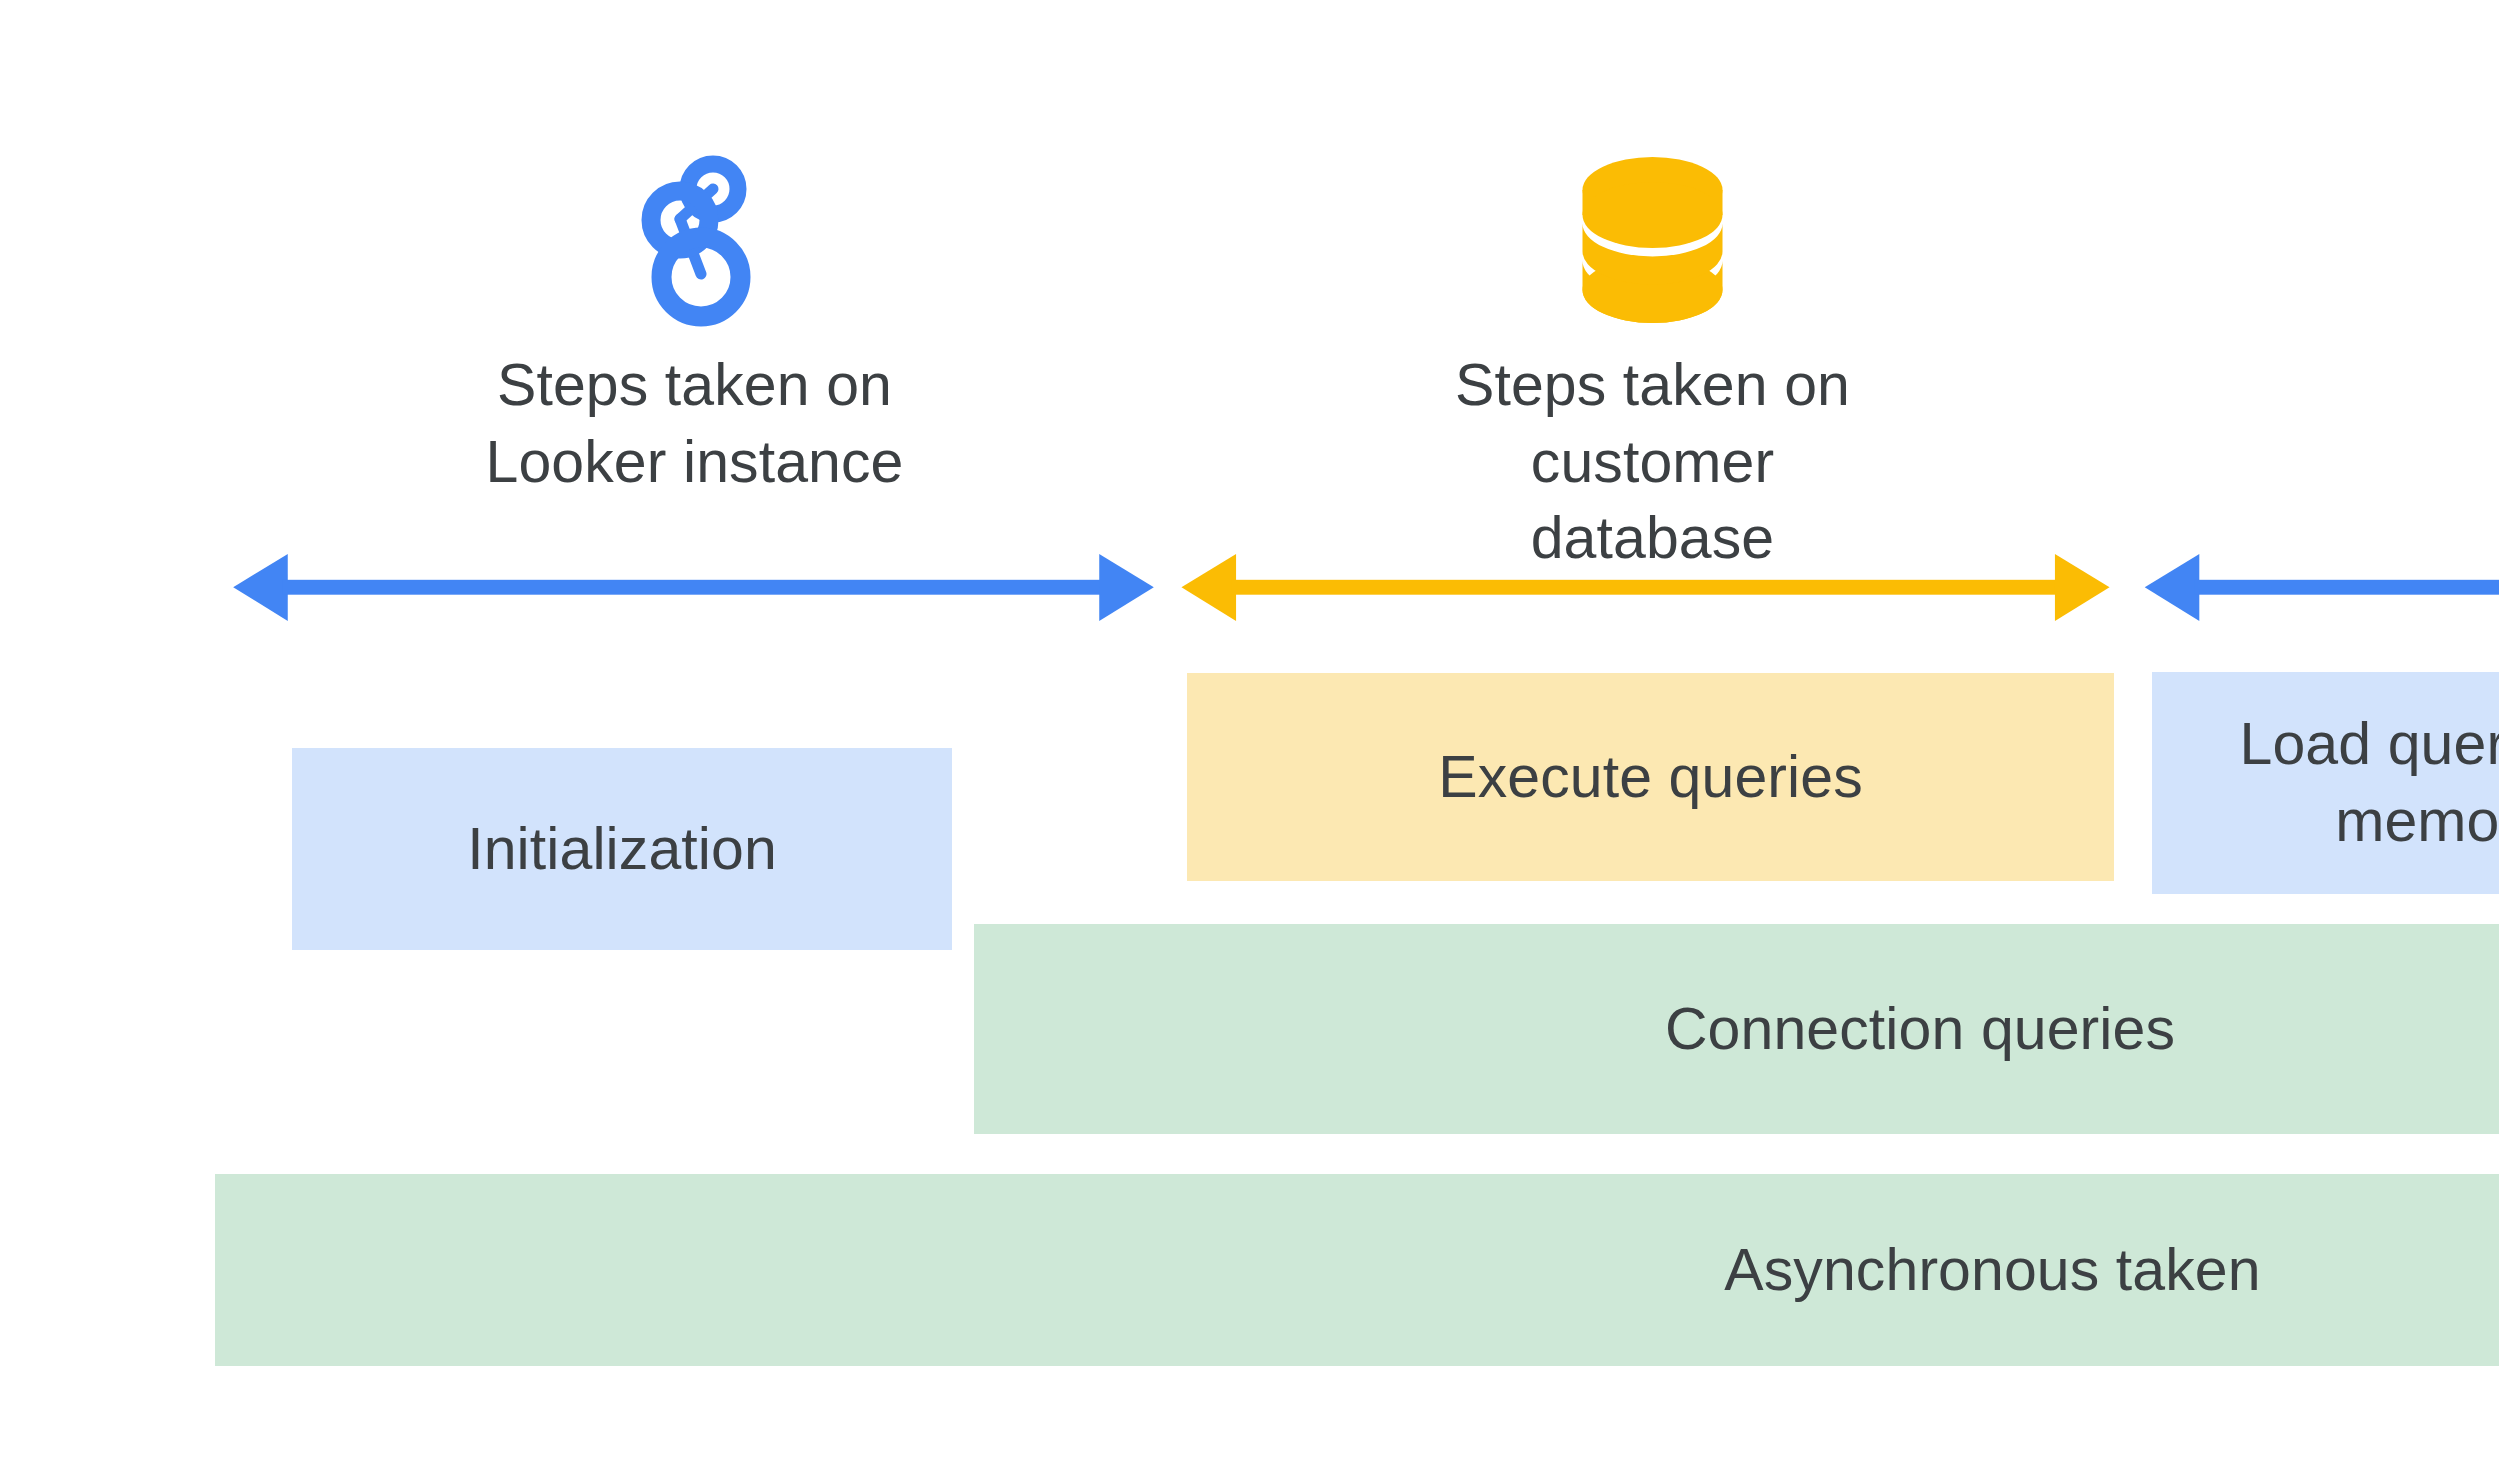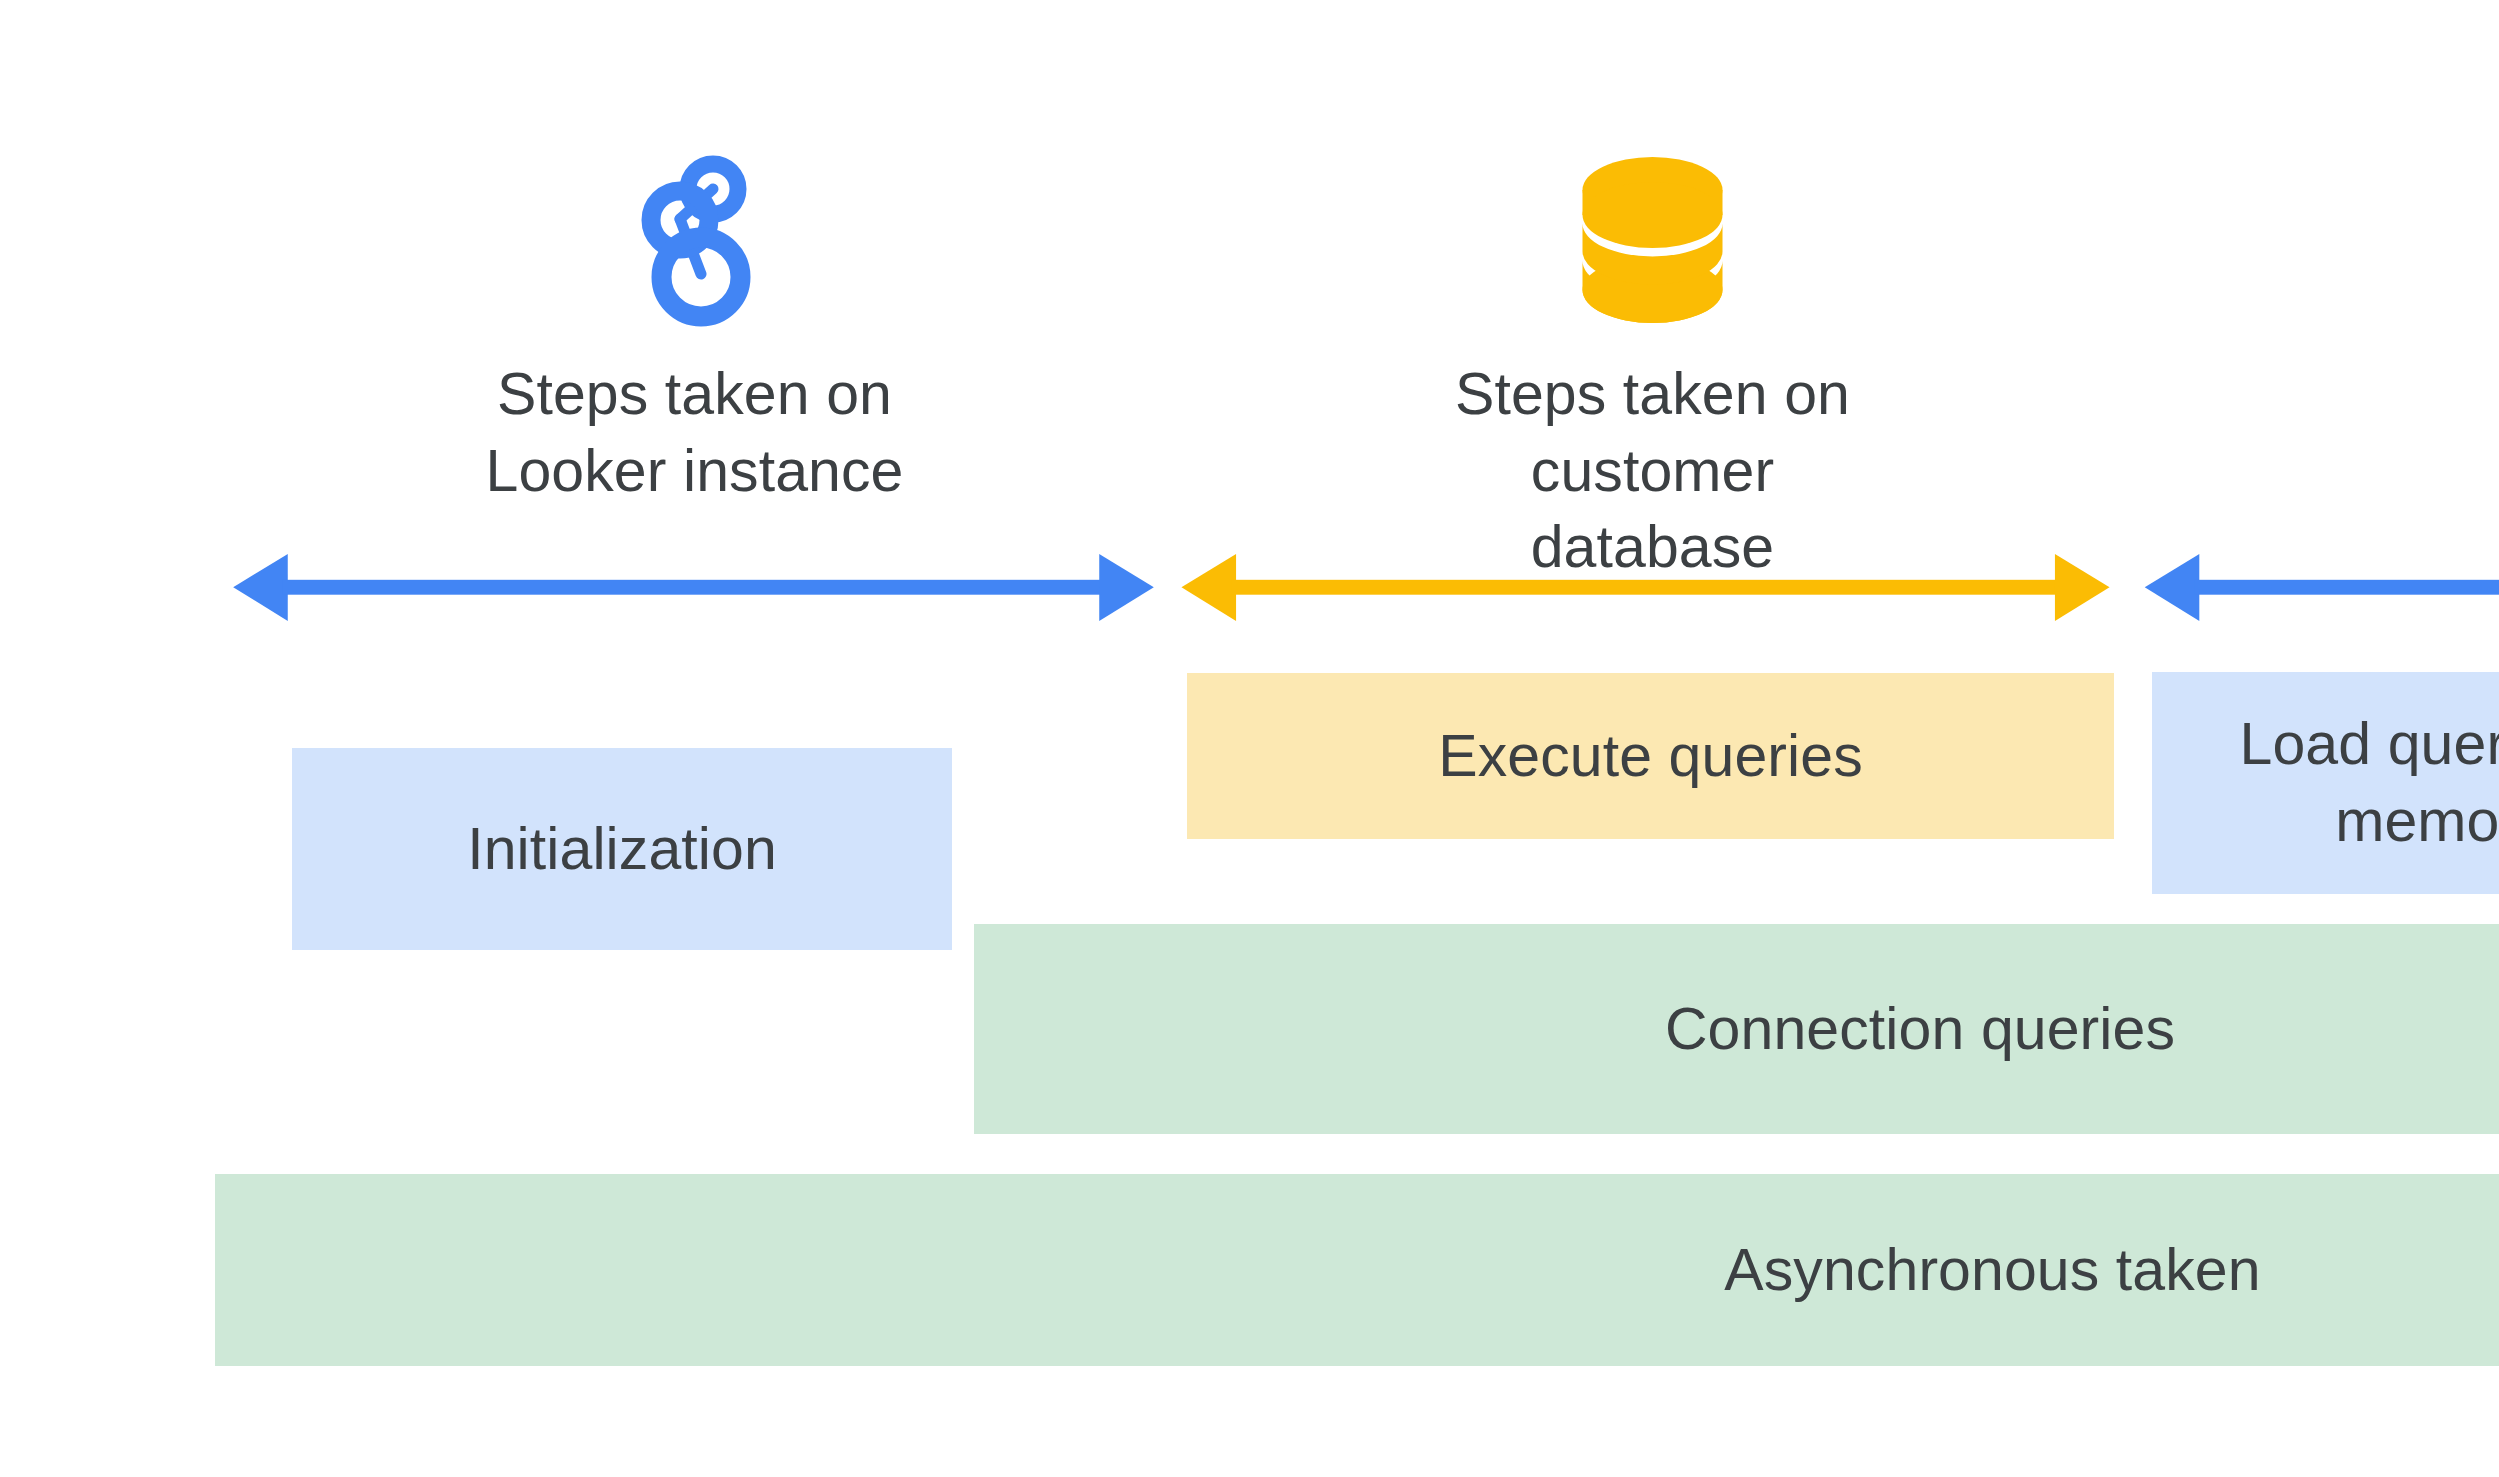--- a/index.html
+++ b/index.html
@@ -24,21 +24,21 @@
     position: absolute;
     display: flex;
     flex-direction: column;
     align-items: center;
   }
   .icon-wrap {
     display: block;
     line-height: 0;
   }
   .caption {
-    margin-top: 26px;
+    margin-top: 17px;
     text-align: center;
     color: #3c4043;
     font-size: 59px;
     line-height: 1.30;
     font-weight: 400;
     letter-spacing: 0.1px;
     white-space: pre-line;
   }
 
   
@@ -124,21 +124,21 @@
   </div>
 
   <div class="arrow" style="left:2139px; top:554px;">
     <svg width="1617" height="67" viewBox="0 0 3235 135" xmlns="http://www.w3.org/2000/svg">
       <polygon points="0,67 110,0 110,135" fill="#4285f4"></polygon>
       <rect x="100" y="52" width="3035" height="30" fill="#4285f4"></rect>
       <polygon points="3235,67 3125,0 3125,135" fill="#4285f4"></polygon>
     </svg>
   </div>
 
-  <div class="box" style="left:1187px; top:673px; width:927px; height:166px; background:#fce8b2;">
+  <div class="box" style="left:1187px; top:673px; width:927px; height:208px; background:#fce8b2;">
     <span>Execute queries</span>
   </div>
 
   <div class="box" style="left:2152px; top:672px; width:580px; height:222px; background:#d2e3fc;">
     <span>Load queries in
 memory</span>
   </div>
 
   <div class="box" style="left:292px; top:748px; width:660px; height:202px; background:#d2e3fc;">
     <span>Initialization</span>

